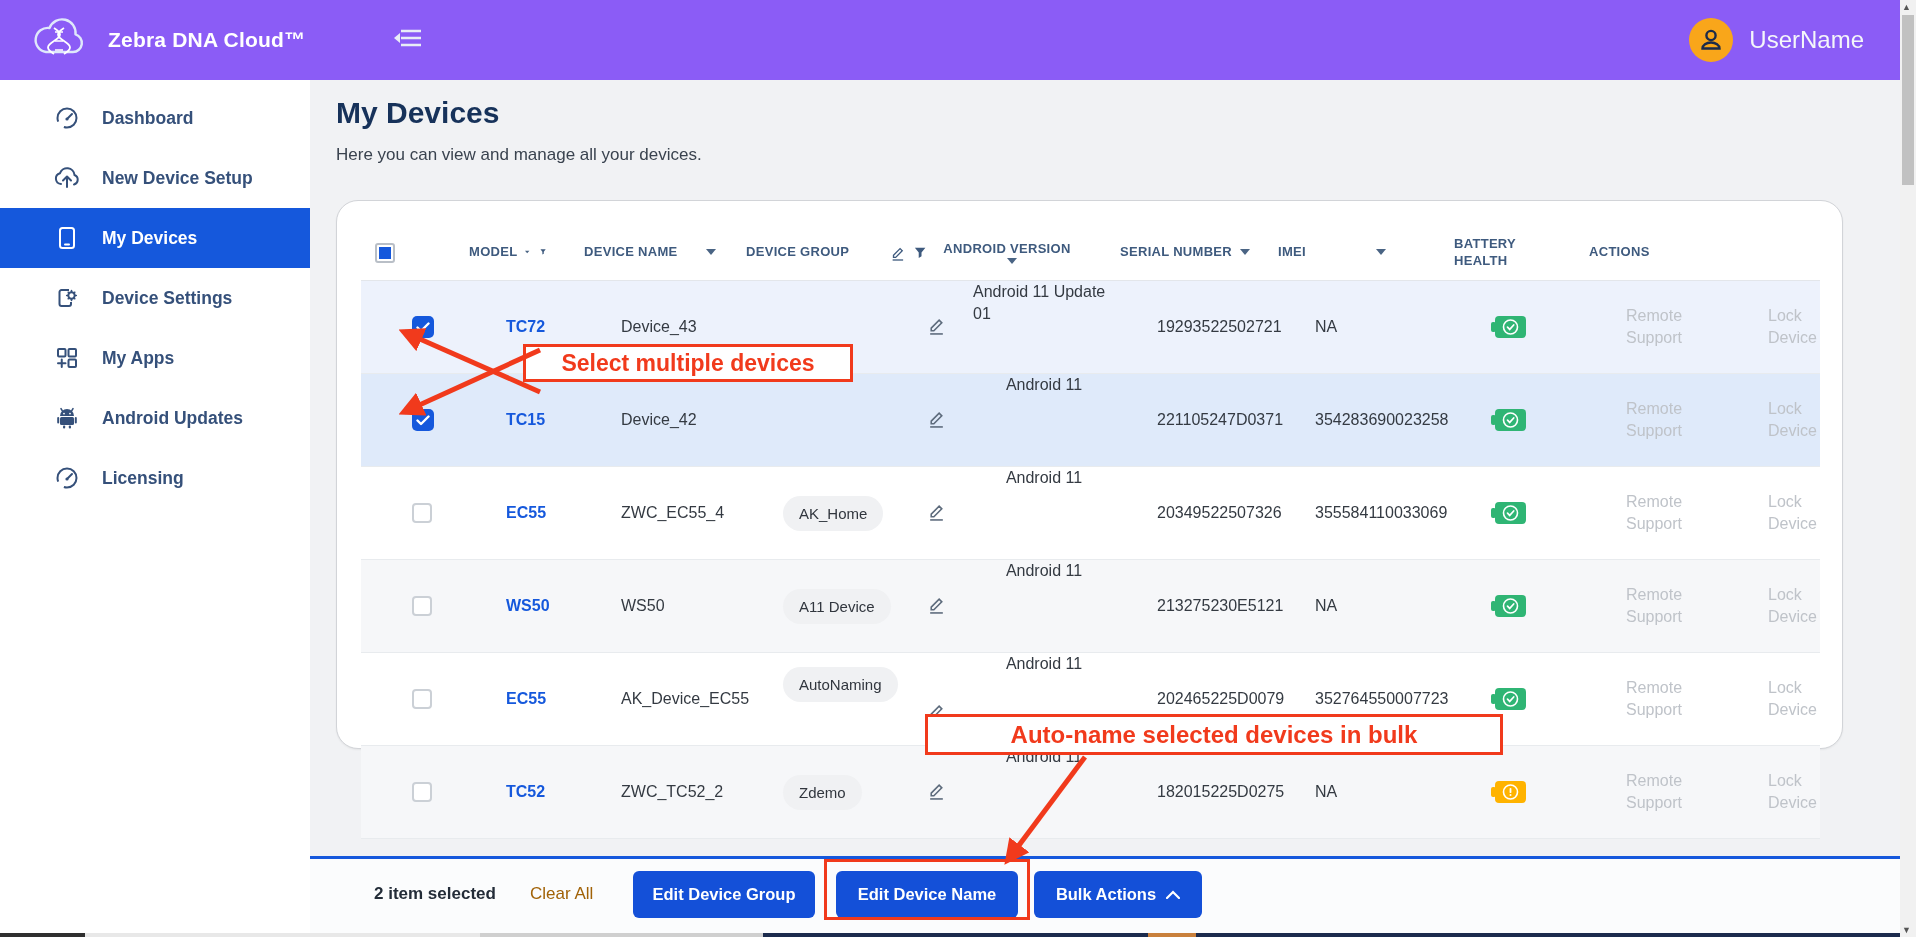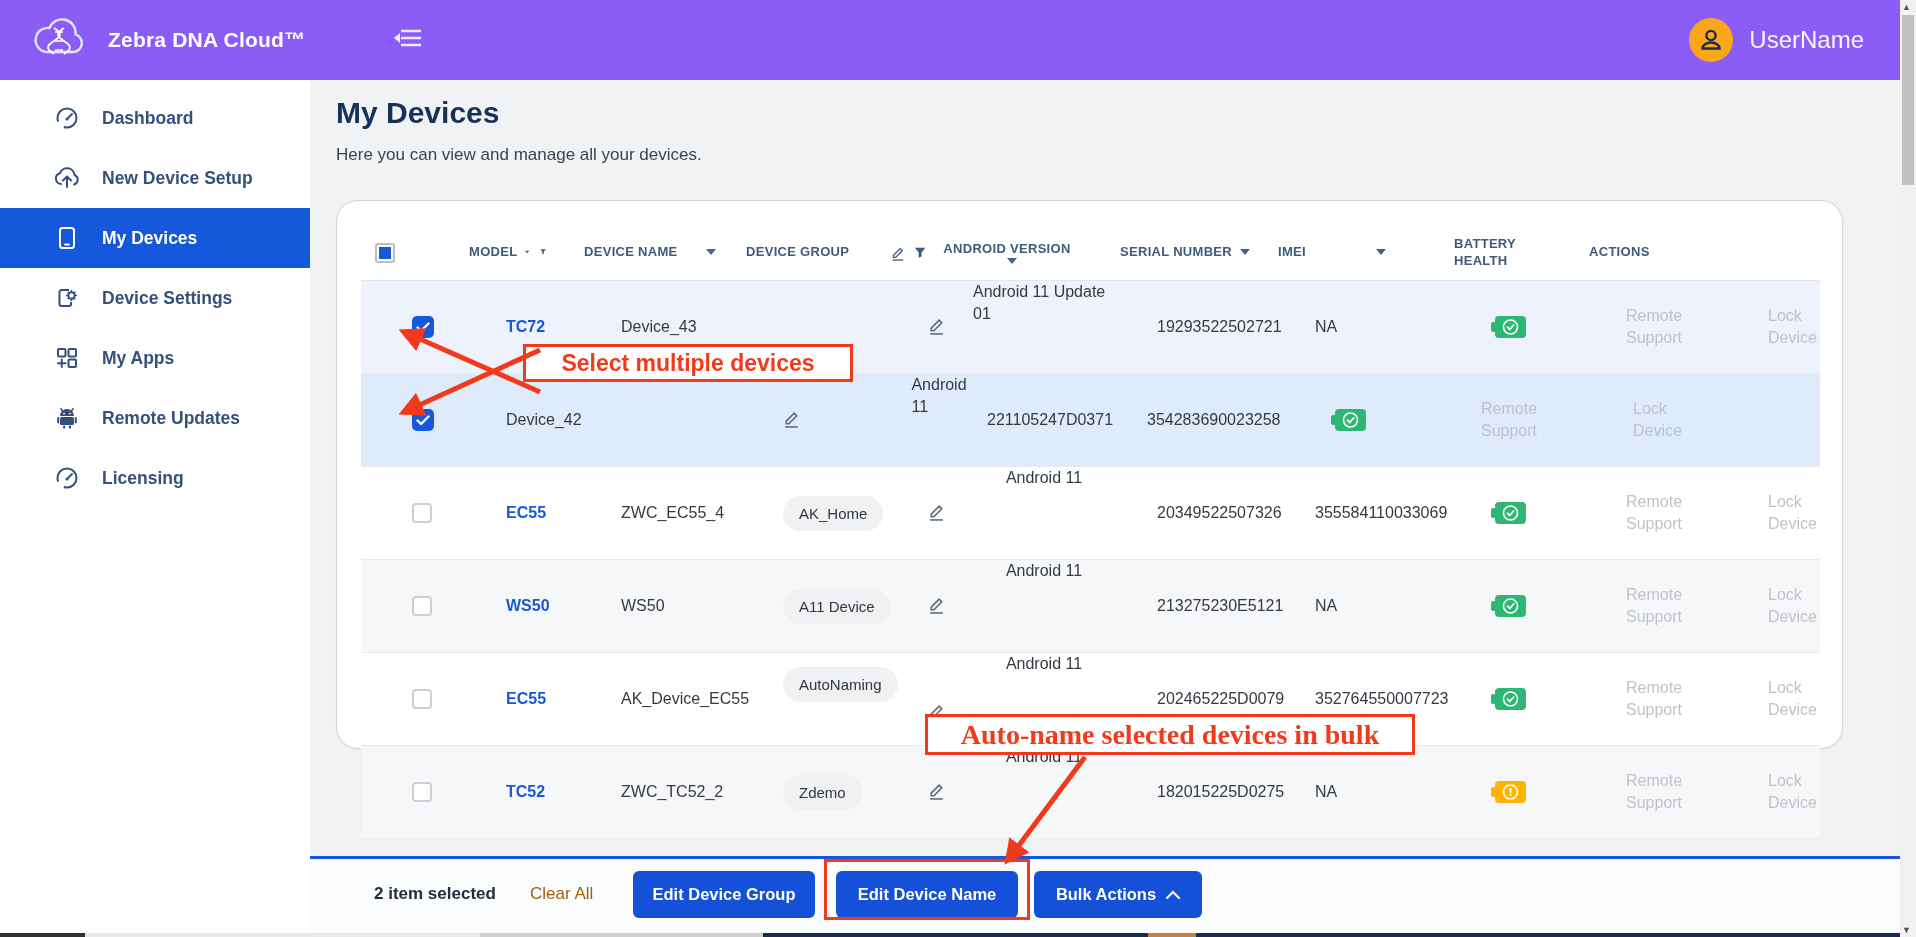--- a/index.html
+++ b/index.html
@@ -63,21 +63,21 @@
   .sel-count { position:absolute; left:64px; top:25px; font-size:17px; font-weight:600; color:#232c38; }
   .clear-all { position:absolute; left:220px; top:25px; font-size:17px; font-weight:400; color:#a16207; cursor:pointer; }
   .btn { position:absolute; top:12px; height:47px; background:#1450d8; color:#fff; border:none; border-radius:6px; font-size:16.5px; font-weight:600; font-family:"Liberation Sans",sans-serif; cursor:pointer; display:flex; align-items:center; justify-content:center; gap:10px; }
   .btn-group { left:323px; width:182px; }
   .btn-name  { left:526px; width:182px; }
   .btn-bulk  { left:724px; width:168px; }
 
   
   .ann-box { position:absolute; background:#fff; border:3px solid var(--red,#f13a1c); color:var(--red,#f13a1c); font-weight:bold; display:flex; align-items:center; justify-content:center; z-index:10; }
   .ann-select { left:523px; top:344px; width:330px; height:38px; font-size:23px; }
-  .ann-autoname { left:925px; top:714px; width:490px; height:41px; font-size:28px;font-family:Liberation Serif, serif; }
+  .ann-autoname { left:925px; top:714px; width:578px; height:41px; font-size:24px; }
   .btn-outline { position:absolute; left:824px; top:859px; width:206px; height:61px; border:3px solid var(--red,#f13a1c); z-index:11; }
   .overlay { position:absolute; left:0; top:0; z-index:20; pointer-events:none; }
   .overlay line { stroke:var(--red,#f13a1c); stroke-width:5; }
 
   
   .scrollcol { position:absolute; right:0; top:0; width:16px; height:937px; background:#f1f1f1; z-index:30; }
   .scroll-up { position:absolute; top:2px; left:2px; font-size:9px; color:#555; }
   .scroll-down { position:absolute; bottom:2px; left:2px; font-size:9px; color:#555; }
   .scroll-thumb { position:absolute; left:2px; top:15px; width:12px; height:170px; background:#c1c1c1; }
   .bottomstrip { position:absolute; left:0; top:933px; height:4px; width:1916px; z-index:25; display:flex; }
@@ -175,21 +175,21 @@
             <path d="M7.2 4.6 L6 2.6 M16.8 4.6 L18 2.6" stroke="currentColor" stroke-width="1.6" stroke-linecap="round"></path>
             <circle cx="9" cy="7.6" r=".9" fill="#fff"></circle>
             <circle cx="15" cy="7.6" r=".9" fill="#fff"></circle>
             <rect x="5" y="11" width="14" height="8" rx="1.5"></rect>
             <rect x="2.2" y="11" width="2" height="6.5" rx="1"></rect>
             <rect x="19.8" y="11" width="2" height="6.5" rx="1"></rect>
             <rect x="8" y="19.5" width="2.2" height="3" rx="1"></rect>
             <rect x="13.8" y="19.5" width="2.2" height="3" rx="1"></rect>
           </svg>
       </span>
-      <span>Remote Updates</span>
+      <span>Android Updates</span>
     </div>
     <div class="side-item">
       <span class="sicon">
         <svg width="24" height="24" viewBox="0 0 24 24" fill="none">
             <circle cx="12" cy="12" r="9.5" stroke="currentColor" stroke-width="2" stroke-dasharray="44 8" stroke-dashoffset="26"></circle>
             <path d="M12 13 L17 8" stroke="currentColor" stroke-width="2" stroke-linecap="round"></path>
             <circle cx="12" cy="13" r="1.6" fill="currentColor"></circle>
           </svg>
       </span>
       <span>Licensing</span>
@@ -298,20 +298,23 @@
               <span class="action lock">Lock Device</span>
             </div>
           </div>
           <div class="tgrid trow sel2">
             <div class="cell c-check">
               <span class="cb">
                 <svg width="14" height="11" viewBox="0 0 14 11">
                   <path d="M1.5 5.5 L5 9 L12.5 1.5" stroke="#fff" stroke-width="2.4" fill="none" stroke-linecap="round" stroke-linejoin="round"></path>
                 </svg>
               </span>
+            </div>
+            <div class="cell c-model">
+              <a class="model-link">TC15</a>
             </div>
             <div class="cell c-name">Device_42</div>
             <div class="cell c-group"></div>
             <div class="cell c-pencil">
               <span><svg width="19" height="19" viewBox="0 0 18 18" style="cursor:pointer">
                   <path d="M4 11.5 L11.5 4 L14 6.5 L6.5 14 H4 Z" fill="none" stroke="#5d6b7c" stroke-width="1.5"></path>
                   <path d="M3 17 h12" stroke="#5d6b7c" stroke-width="1.5"></path>
                 </svg></span>
             </div>
             <div class="cell c-android wrapcell">Android 11</div>

